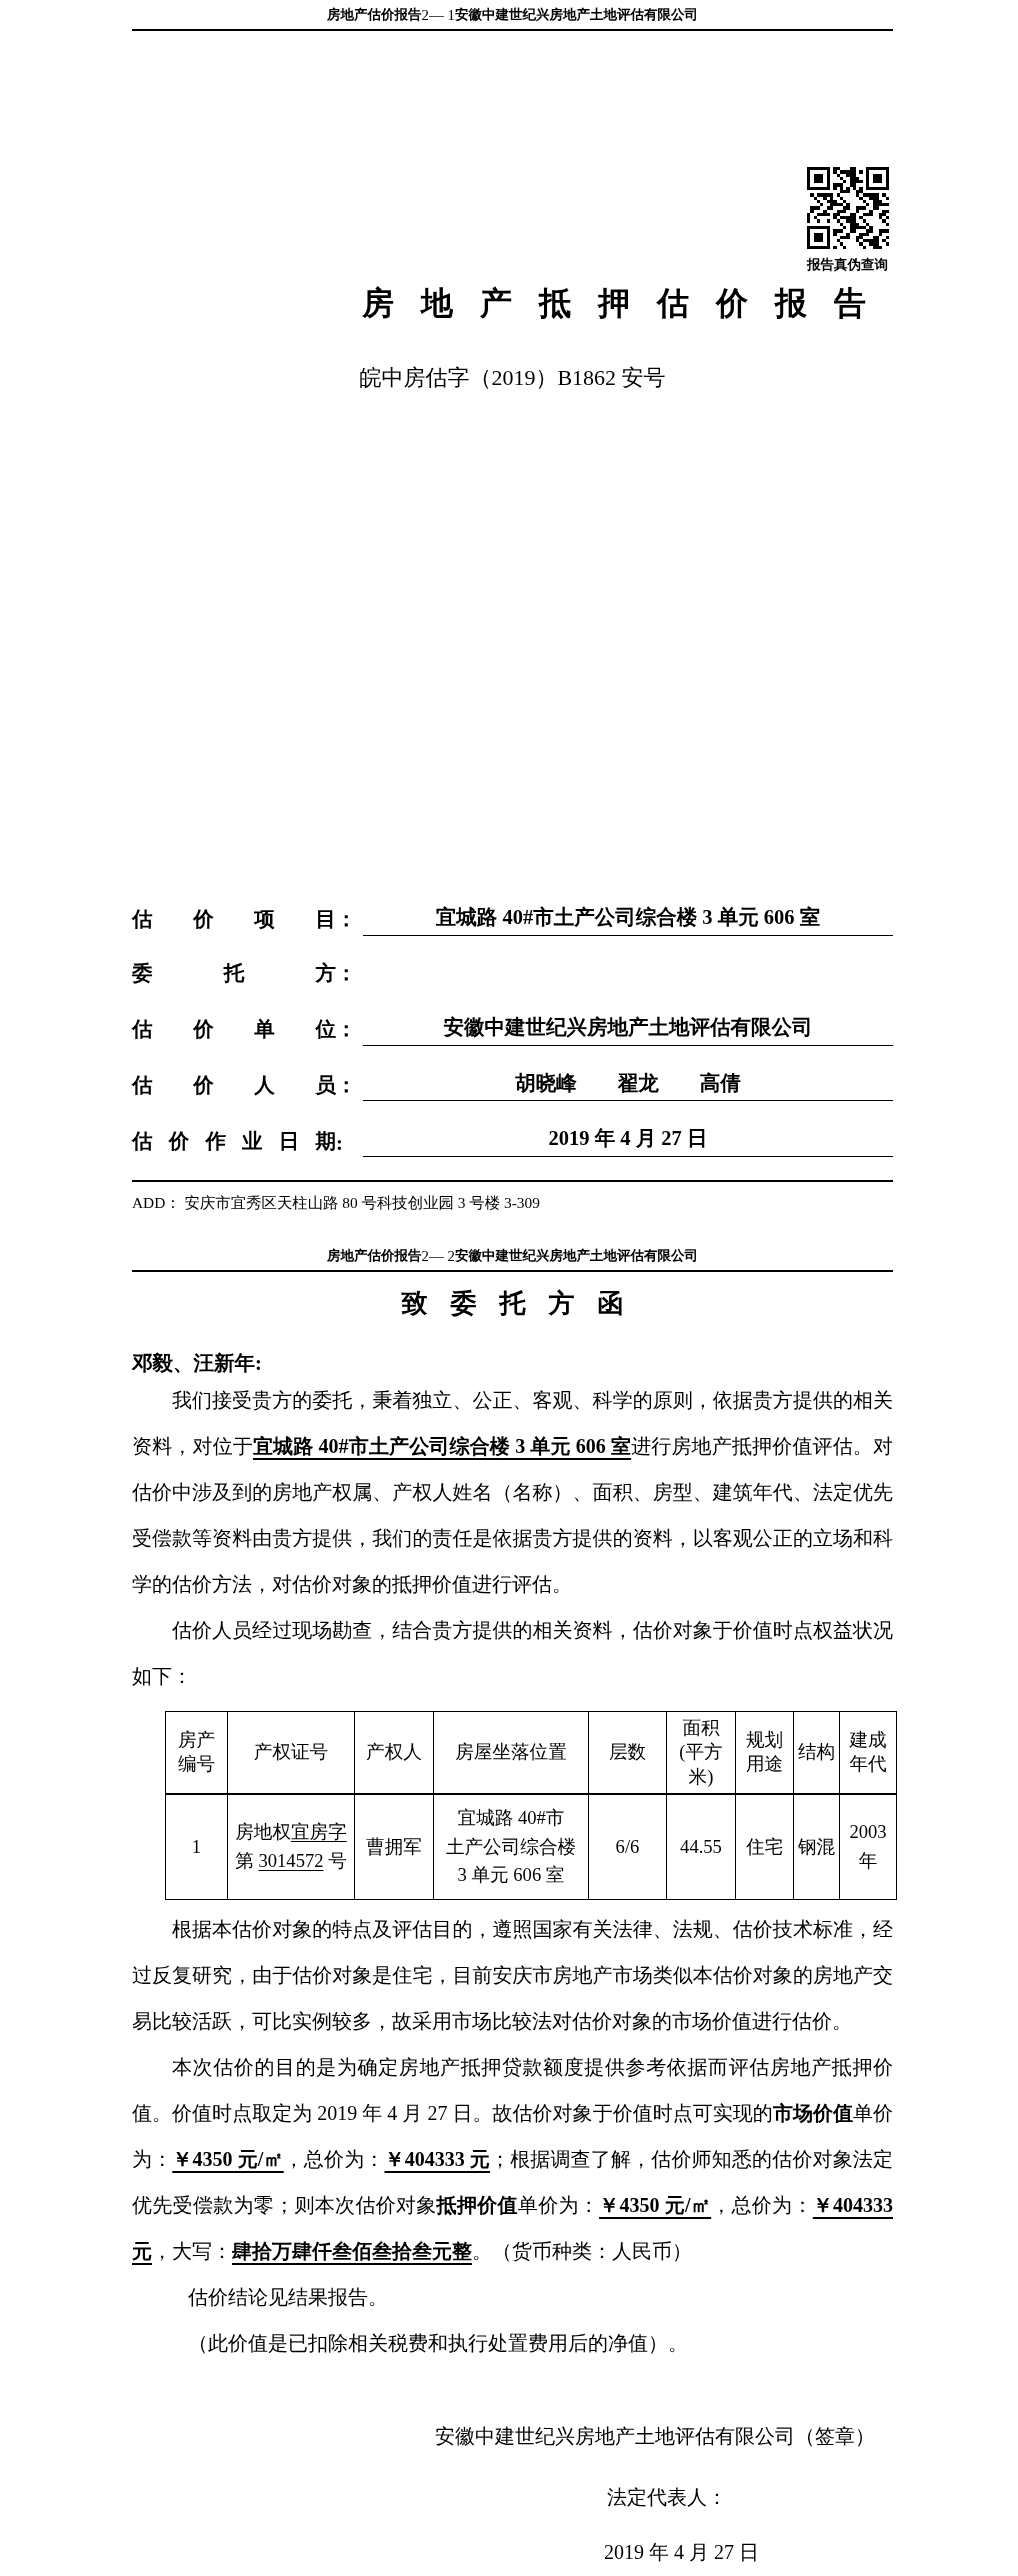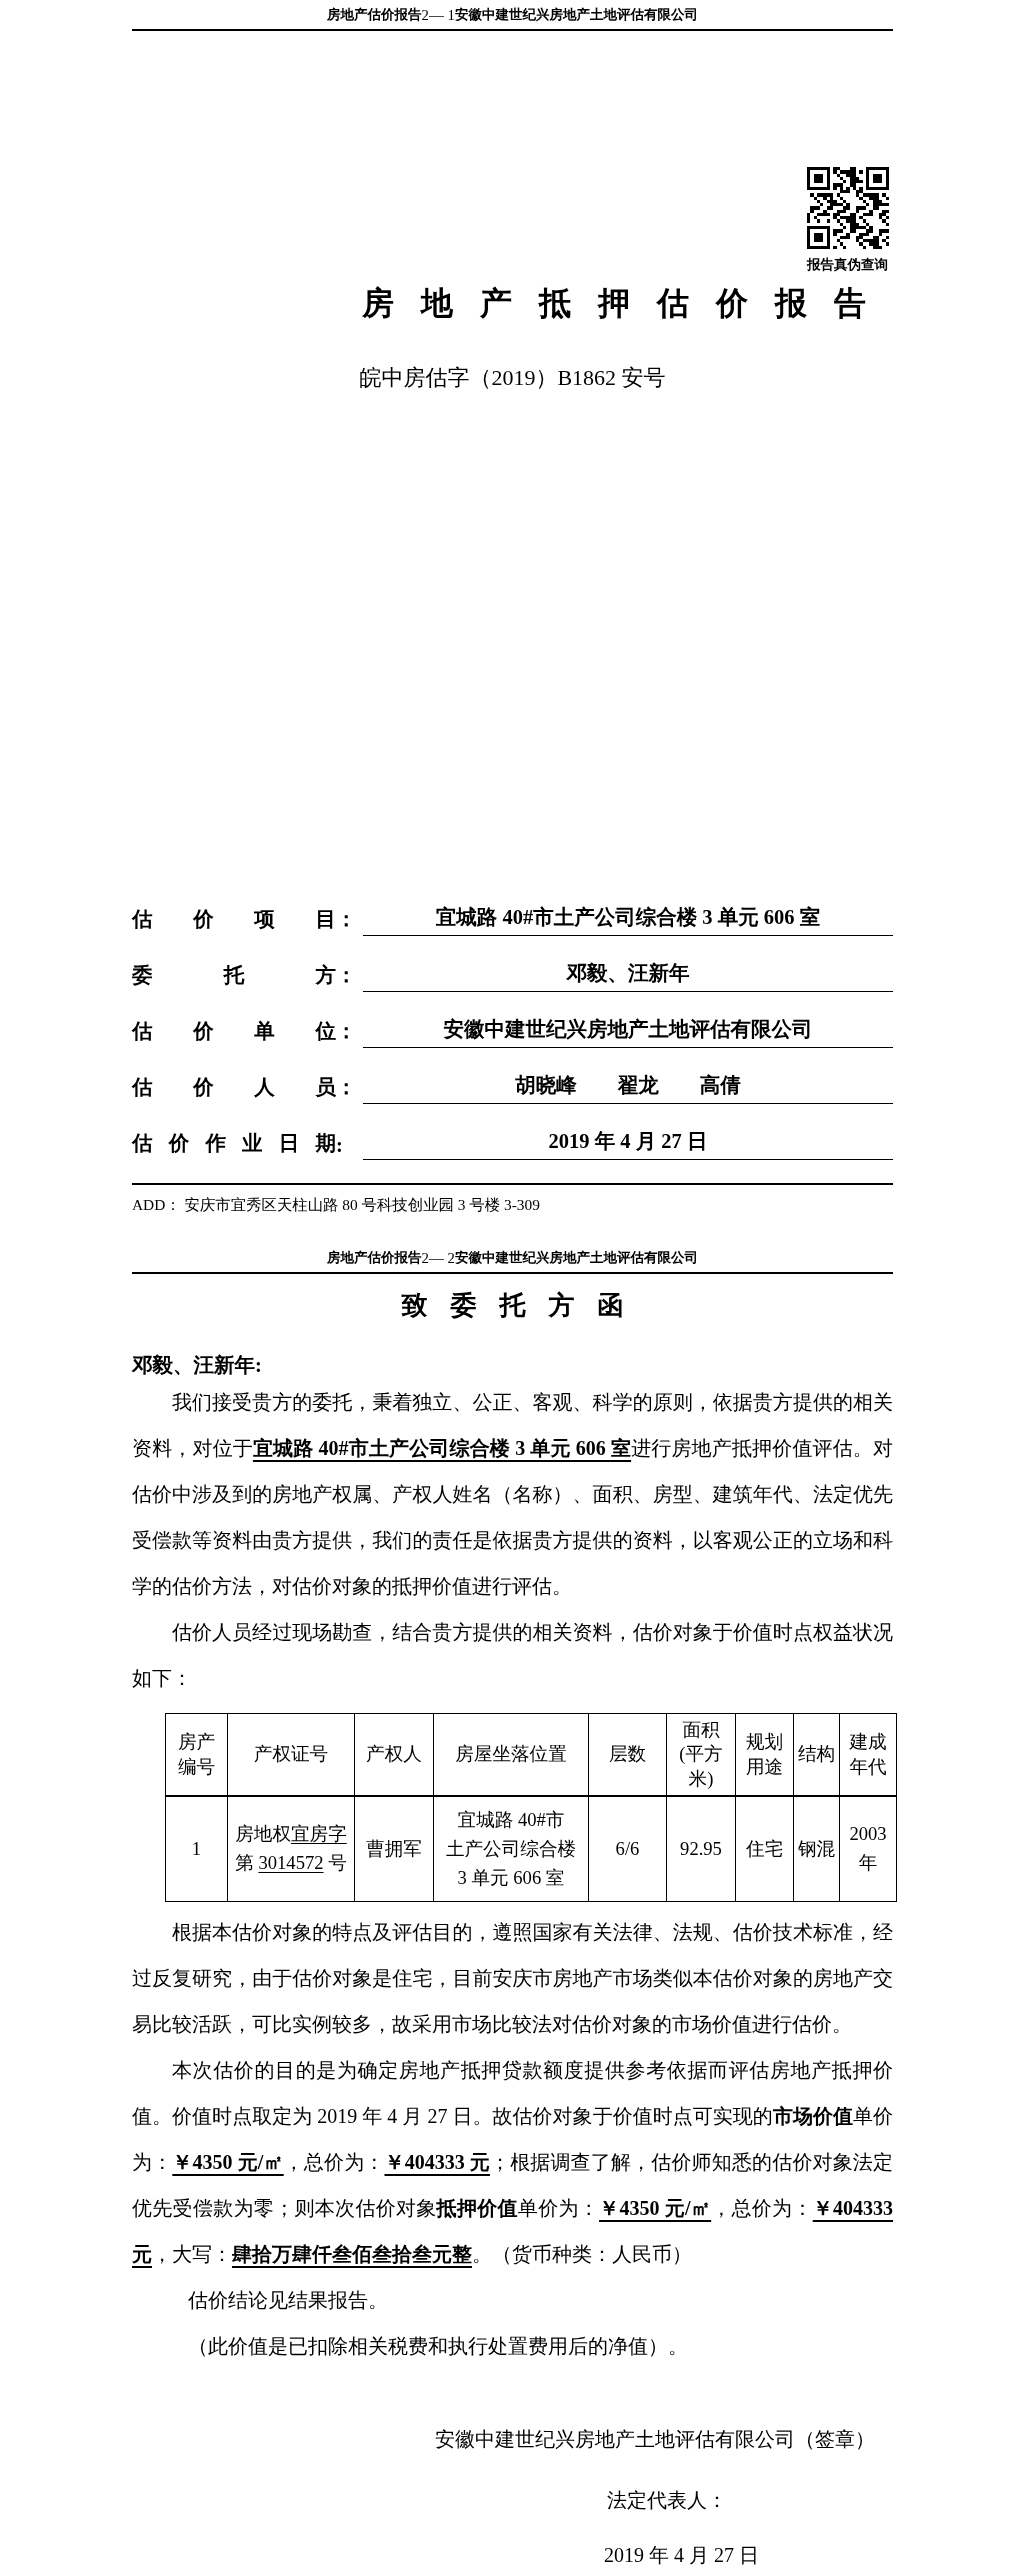--- a/index.html
+++ b/index.html
@@ -310,21 +310,20 @@
 
     <div>
       <div class="field-row">
         <span class="field-label">估价项目</span>
         <span class="field-colon">：</span>
         <span class="field-value">宜城路 40#市土产公司综合楼 3 单元 606 室</span>
       </div>
       <div class="field-row">
         <span class="field-label">委托方</span>
         <span class="field-colon">：</span>
-        <span class="field-value">邓毅、汪新年</span>
       </div>
       <div class="field-row">
         <span class="field-label">估价单位</span>
         <span class="field-colon">：</span>
         <span class="field-value">安徽中建世纪兴房地产土地评估有限公司</span>
       </div>
       <div class="field-row">
         <span class="field-label">估价人员</span>
         <span class="field-colon">：</span>
         <span class="field-value">胡晓峰　　翟龙　　高倩</span>
@@ -388,21 +387,21 @@
       </thead>
       <tbody>
         <tr>
           <td>1</td>
           <td><span>房地权</span><span class="u">宜房字</span><span>第 </span><span class="u">3014572</span><span> 号</span></td>
           <td>曹拥军</td>
           <td class="cell-pre">宜城路 40#市
 土产公司综合楼
 3 单元 606 室</td>
           <td>6/6</td>
-          <td>92.95</td>
+          <td>44.55</td>
           <td>住宅</td>
           <td>钢混</td>
           <td>2003 年</td>
         </tr>
       </tbody>
     </table>
 
     <p class="body">根据本估价对象的特点及评估目的，遵照国家有关法律、法规、估价技术标准，经过反复研究，由于估价对象是住宅，目前安庆市房地产市场类似本估价对象的房地产交易比较活跃，可比实例较多，故采用市场比较法对估价对象的市场价值进行估价。</p>
 
     <p class="body"><span>本次估价的目的是为确定房地产抵押贷款额度提供参考依据而评估房地产抵押价值。价值时点取定为 2019 年 4 月 27 日。故估价对象于价值时点可实现的</span><span class="b">市场价值</span><span>单价为：</span><span class="bu">￥4350 元/㎡</span><span>，总价为：</span><span class="bu">￥404333 元</span><span>；根据调查了解，估价师知悉的估价对象法定优先受偿款为零；则本次估价对象</span><span class="b">抵押价值</span><span>单价为：</span><span class="bu">￥4350 元/㎡</span><span>，总价为：</span><span class="bu">￥404333 元</span><span>，大写：</span><span class="bu">肆拾万肆仟叁佰叁拾叁元整</span><span>。（货币种类：人民币）</span></p>

